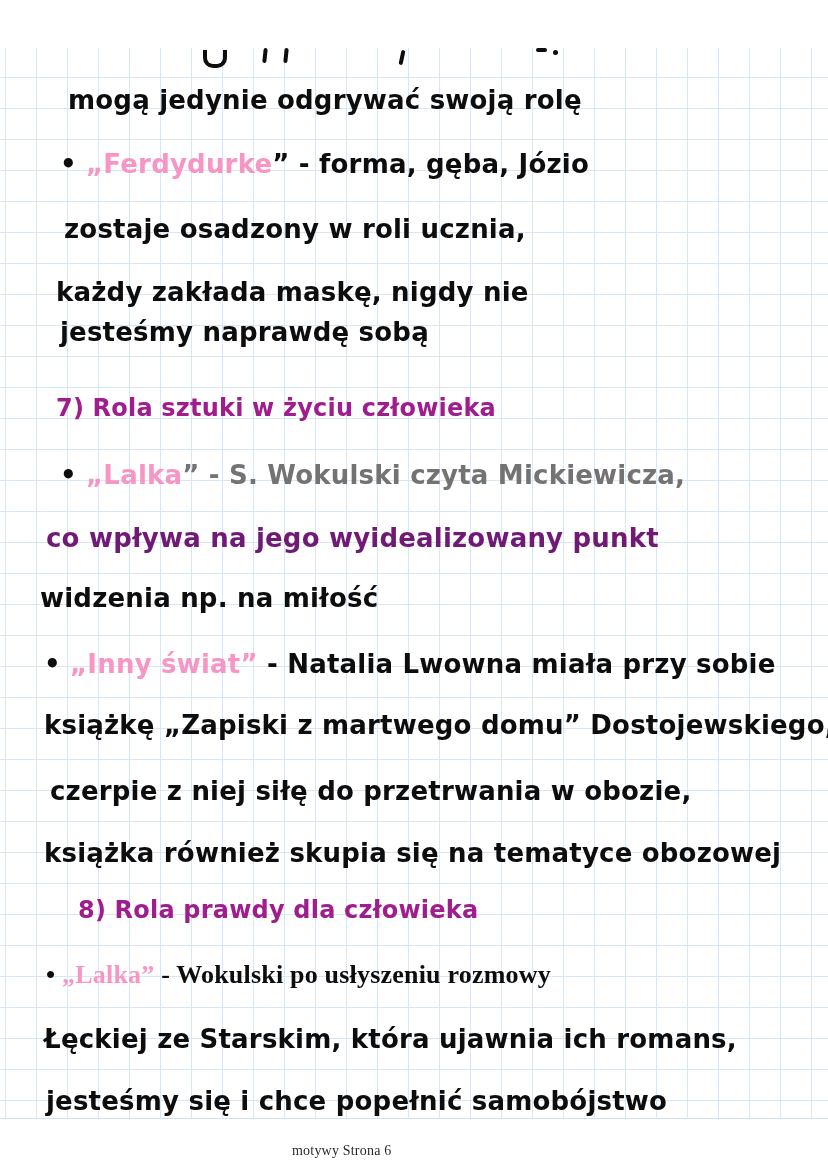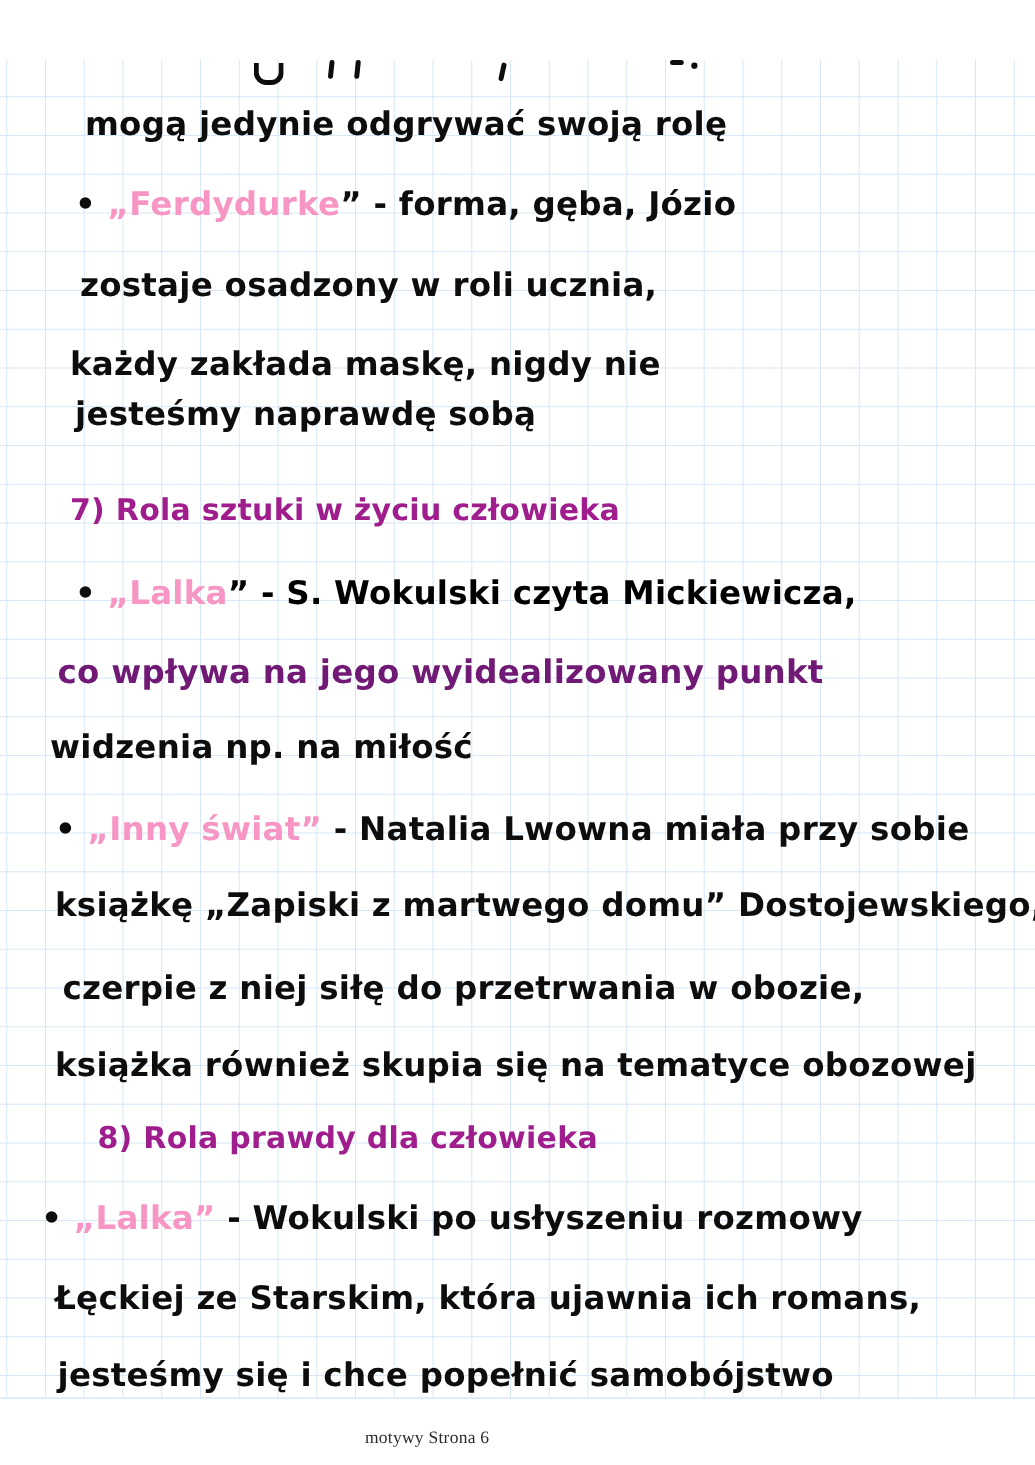--- a/index.html
+++ b/index.html
@@ -80,28 +80,28 @@
     <div class="frag frag-dot" style="left:553px; top:50px;"></div>
   </div>
 
   <div id="lines">
       <div class="note-line" style="top: 84px; left: 68px;"><span style="color: rgb(13, 13, 13);">mogą jedynie odgrywać swoją rolę</span></div>
       <div class="note-line" style="top: 148px; left: 60px;"><span style="color: rgb(13, 13, 13);">• </span><span style="color: rgb(247, 150, 196);">„Ferdydurke</span><span style="color: rgb(13, 13, 13);">” - forma, gęba, Józio</span></div>
       <div class="note-line" style="top: 213px; left: 64px;"><span style="color: rgb(13, 13, 13);">zostaje osadzony w roli ucznia,</span></div>
       <div class="note-line" style="top: 276px; left: 56px;"><span style="color: rgb(13, 13, 13);">każdy zakłada maskę, nigdy nie</span></div>
       <div class="note-line" style="top: 316px; left: 60px;"><span style="color: rgb(13, 13, 13);">jesteśmy naprawdę sobą</span></div>
       <div class="note-line heading" style="top: 393px; left: 56px;"><span style="color: rgb(160, 29, 141);">7) Rola sztuki w życiu człowieka</span></div>
-      <div class="note-line" style="top: 459px; left: 60px;"><span style="color: rgb(13, 13, 13);">• </span><span style="color: rgb(247, 150, 196);">„Lalka</span><span style="color: #000000; text-align: center;">” - S. Wokulski czyta Mickiewicza,</span></div>
+      <div class="note-line" style="top: 459px; left: 60px;"><span style="color: rgb(13, 13, 13);">• </span><span style="color: rgb(247, 150, 196);">„Lalka</span><span style="color: #737373; text-align: center;">” - S. Wokulski czyta Mickiewicza,</span></div>
       <div class="note-line" style="top: 522px; left: 46px;"><span style="color: #701a75;">co wpływa na jego wyidealizowany punkt</span></div>
       <div class="note-line" style="top: 582px; left: 40px;"><span style="color: rgb(13, 13, 13);">widzenia np. na miłość</span></div>
       <div class="note-line" style="top: 648px; left: 44px;"><span style="color: rgb(13, 13, 13);">• </span><span style="color: rgb(247, 150, 196); text-align: right;">„Inny świat”</span><span style="color: rgb(13, 13, 13);"> - Natalia Lwowna miała przy sobie</span></div>
       <div class="note-line" style="top: 709px; left: 44px;"><span style="color: rgb(13, 13, 13);">książkę „Zapiski z martwego domu” Dostojewskiego,</span></div>
       <div class="note-line" style="top: 775px; left: 50px;"><span style="color: rgb(13, 13, 13);">czerpie z niej siłę do przetrwania w obozie,</span></div>
       <div class="note-line" style="top: 837px; left: 44px;"><span style="color: rgb(13, 13, 13);">książka również skupia się na tematyce  obozowej</span></div>
       <div class="note-line heading" style="top: 895px; left: 54px; margin-left: 24px;"><span style="color: rgb(160, 29, 141);">8) Rola prawdy dla człowieka</span></div>
-      <div class="note-line" style="top: 959px; left: 33px;"><span style="color: rgb(13, 13, 13);">• </span><span style="color: rgb(247, 150, 196);">„Lalka”</span><span style="color: rgb(13, 13, 13);"> - Wokulski po usłyszeniu rozmowy</span></div>
+      <div class="note-line" style="top: 959px; left: 46px; font-family: Liberation Serif, serif;"><span style="color: rgb(13, 13, 13);">• </span><span style="color: rgb(247, 150, 196);">„Lalka”</span><span style="color: rgb(13, 13, 13);"> - Wokulski po usłyszeniu rozmowy</span></div>
       <div class="note-line" style="top: 1023px; left: 44px;"><span style="color: rgb(13, 13, 13);">Łęckiej ze Starskim, która ujawnia ich romans,</span></div>
       <div class="note-line" style="top: 1085px; left: 46px;"><span style="color: rgb(13, 13, 13);">jesteśmy się i chce popełnić samobójstwo</span></div>
     </div>
 
   <div class="footer">motywy Strona 6</div>
 
 </div>
 
 </body></html>

